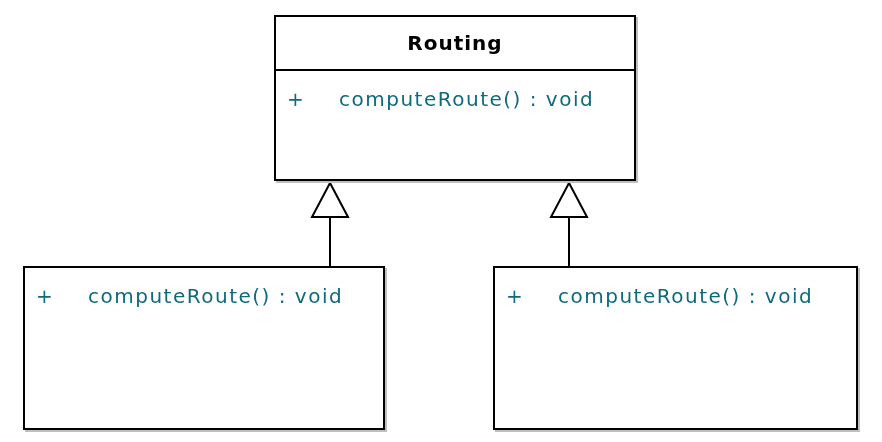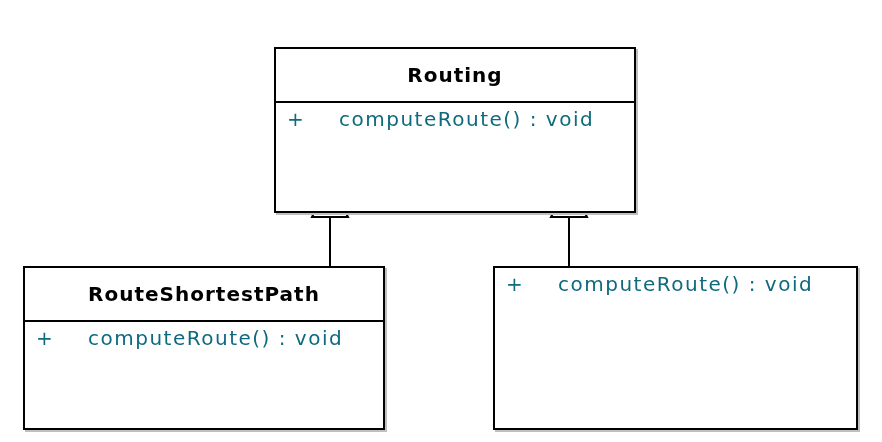--- a/index.html
+++ b/index.html
@@ -30,34 +30,34 @@
     align-items: center;
     justify-content: center;
     font-size: 20px;
     font-weight: bold;
     letter-spacing: 1px;
     color: #000000;
     white-space: nowrap;
   }
   .uml-class .members {
     box-sizing: border-box;
-    padding: 4px 0 0 11px;
+    padding: 16px 0 0 11px;
   }
   .method-row {
     font-size: 20px;
     letter-spacing: 1.5px;
     color: #0e6a7d;
     white-space: nowrap;
   }
   .method-row .vis {
     display: inline-block;
     width: 52px;
     letter-spacing: 0;
   }
-  #box-routing            { left: 274px; top: 15px;  width: 362px; height: 166px; margin-top: 32px; }
+  #box-routing            { left: 274px; top: 15px;  width: 362px; height: 166px; }
   #box-route-shortest-path { left: 23px;  top: 266px; width: 362px; height: 164px; }
   #box-route-shortest-time-way { left: 493px; top: 266px; width: 365px; height: 164px; }
   .connector-layer {
     position: absolute;
     left: 0; top: 0;
     width: 882px;
     height: 442px;
     pointer-events: none;
   }
 </style>
@@ -80,21 +80,20 @@
   <div class="uml-class" id="box-routing">
     <div class="title">Routing</div>
     <div class="members">
       <div class="method-row">
         <span class="vis">+</span><span class="sig">computeRoute() : void</span>
       </div>
     </div>
   </div>
 
   <div class="uml-class" id="box-route-shortest-path">
-    <div class="title">RouteShortestPath</div>
     <div class="members">
       <div class="method-row">
         <span class="vis">+</span><span class="sig">computeRoute() : void</span>
       </div>
     </div>
   </div>
 
   <div class="uml-class" id="box-route-shortest-time-way">
     <div class="members">
       <div class="method-row">

